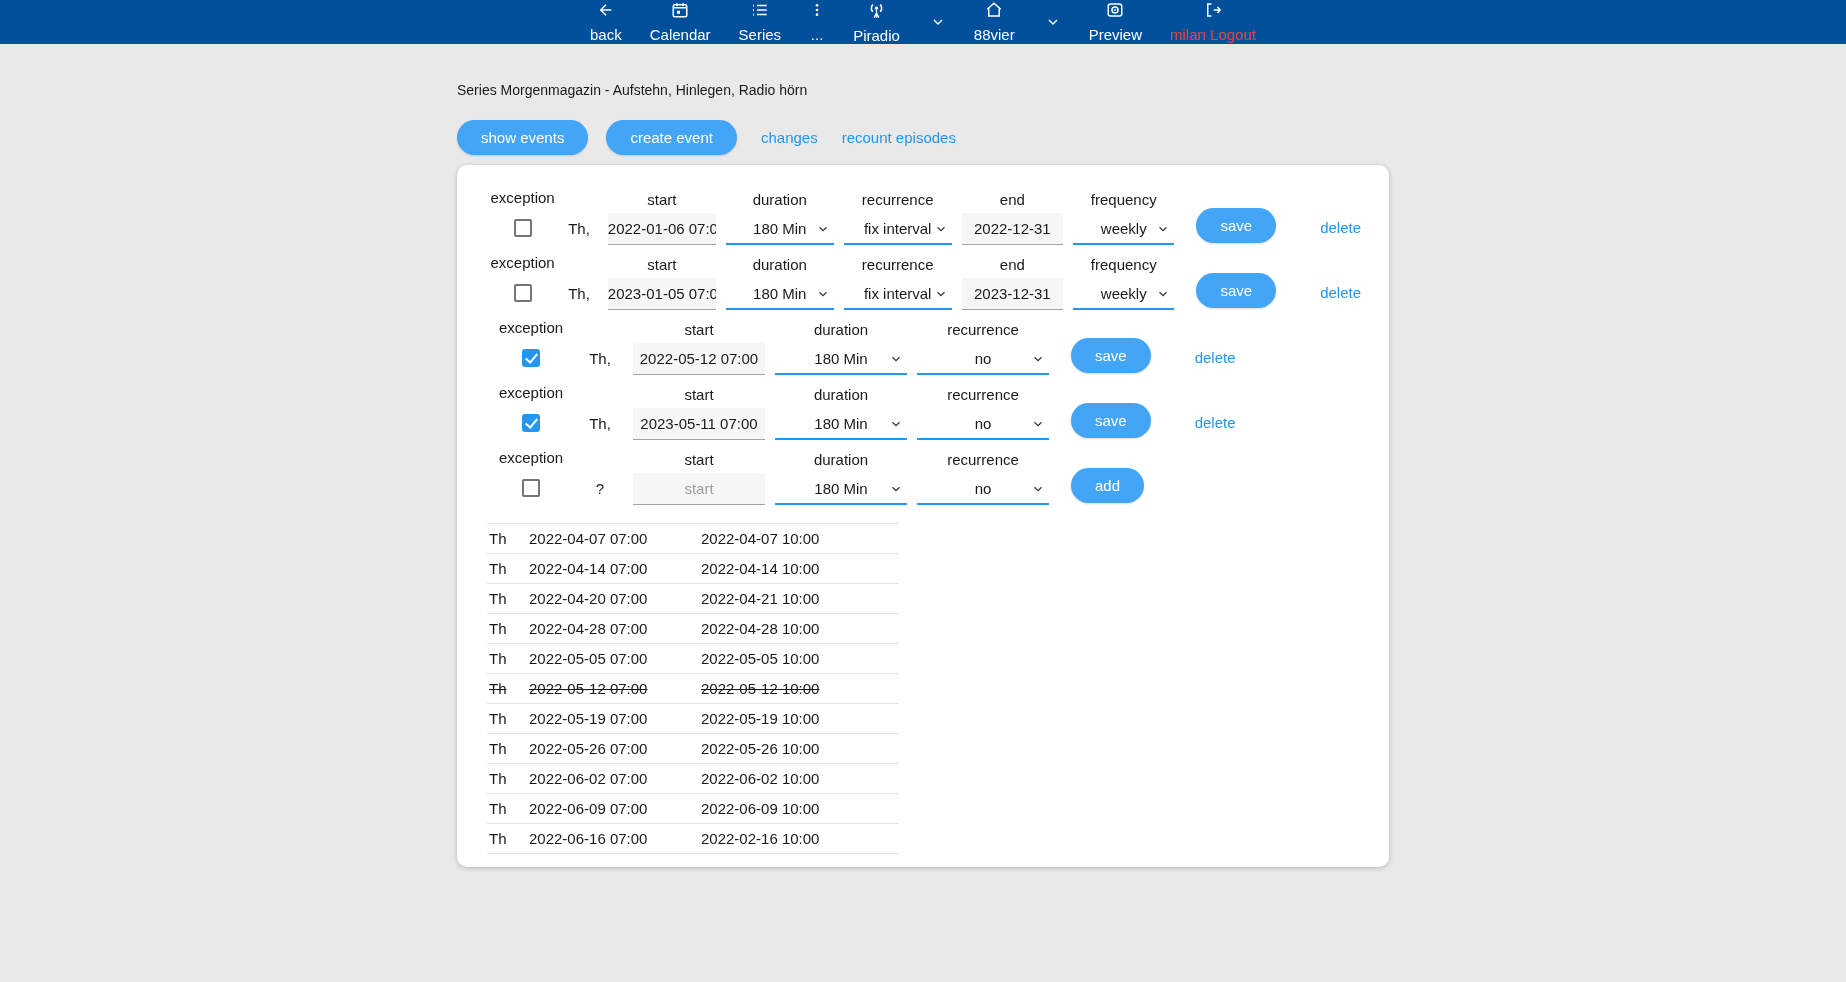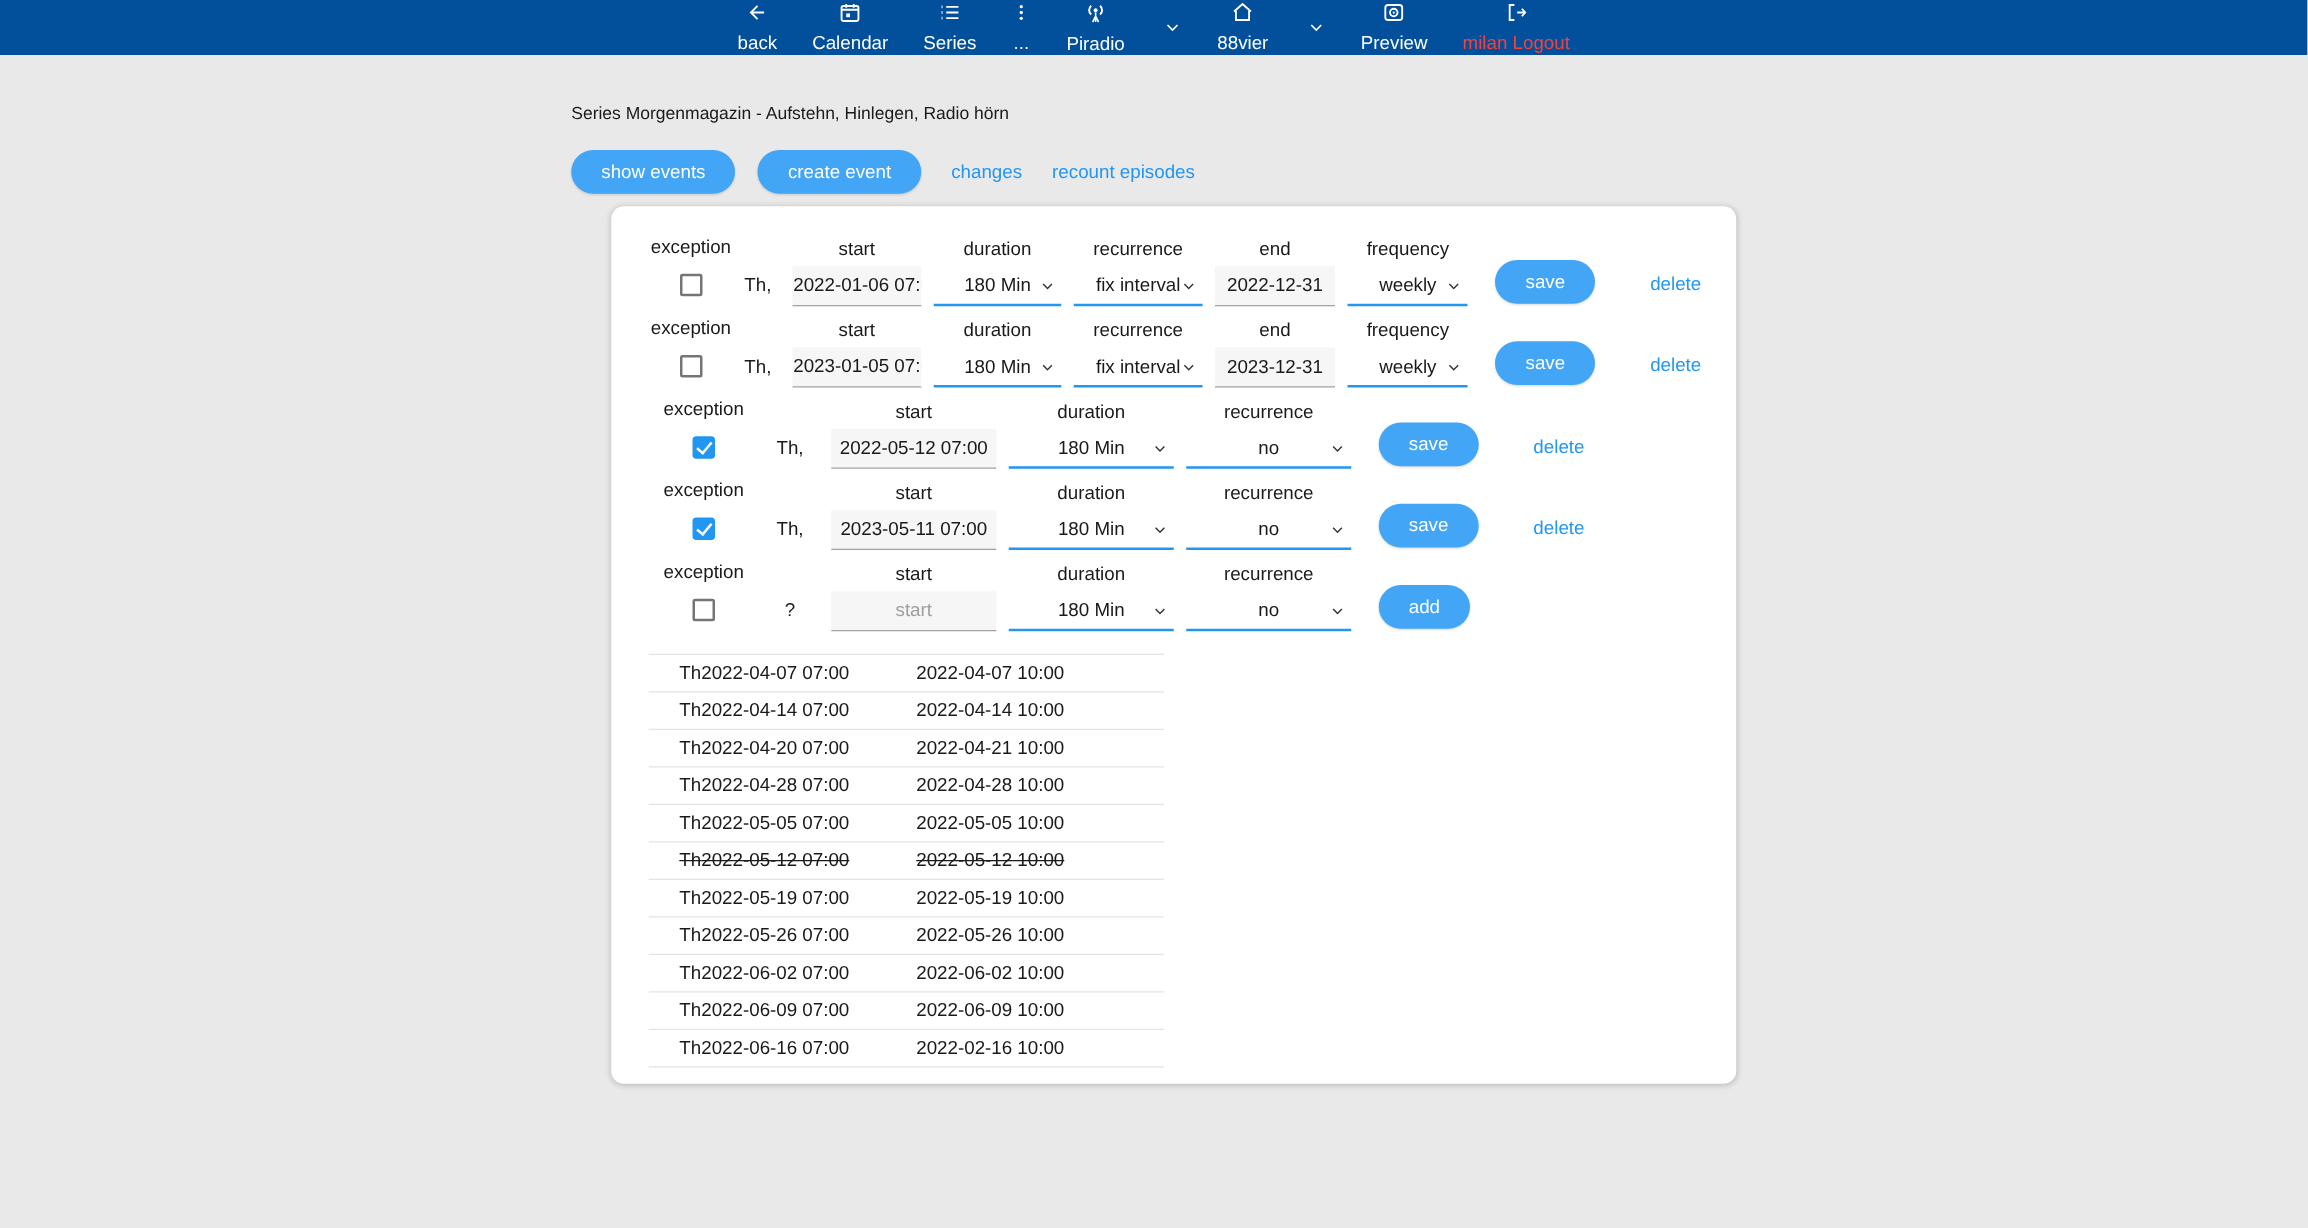--- a/index.html
+++ b/index.html
@@ -40,21 +40,21 @@
   .tab {
     padding:17px 22px; font-size:15px; cursor:pointer; background:#fff;
     border-right:1px solid #ddd; white-space:nowrap;
   }
   .tab:last-child { border-right:none; }
   .tab.active { background:#1976d2; color:#fff; }
   
   .card {
     margin-top:10px; background:#fff; border-radius:10px;
     box-shadow:0 1px 5px rgba(0,0,0,.22);
-    height:702px; overflow:hidden; padding:24px 28px 0 28px;margin-left:32px;
+    height:702px; overflow:hidden; padding:24px 28px 0 28px;
   }
   .srow { display:flex; align-items:flex-end; margin-bottom:9px; }
   .col { text-align:center; }
   .flabel { font-size:15px; margin-bottom:5px; text-align:center; white-space:nowrap; }
   .ctrl-line { height:34px; display:flex; align-items:center; justify-content:center; }
   .col-exception { width:92px; }
   .col-day { width:46px; }
   .col-start, .col-duration, .col-recurrence { width:132px; margin-left:10px; }
   .col-end, .col-frequency { width:124px; margin-left:10px; }
   .cb {
@@ -78,21 +78,21 @@
     width:100%; height:32px; border-bottom:2px solid #2196f3;
     display:flex; align-items:center; justify-content:center;
     font-size:15px; cursor:pointer; position:relative; background:#fff;
   }
   .select .chev { position:absolute; right:4px; top:9px; }
   .row-btn { margin-left:22px; margin-bottom:2px; }
   .row-del { margin-left:44px; margin-bottom:9px; }
   
   .etable { margin:18px 0 0 2px; width:412px; border-top:1px solid #e4e4e4; }
   .erow { display:flex; border-bottom:1px solid #e4e4e4; align-items:center; height:30px; font-size:15px; }
-  .ecell-day { width:42px; padding-left:2px;text-align:right; }
+  .ecell-day { width:42px; padding-left:2px; }
   .ecell-start { width:172px; }
   .ecell-end { flex:1; }
   .erow.struck .ecell-day, .erow.struck .ecell-start, .erow.struck .ecell-end { text-decoration:line-through; }
   
   .footer { text-align:right; font-size:15px; color:#6f6f6f; margin-top:13px; padding-right:0; }
 </style>
 </head>
 <body>
 
 <div class="nav">

